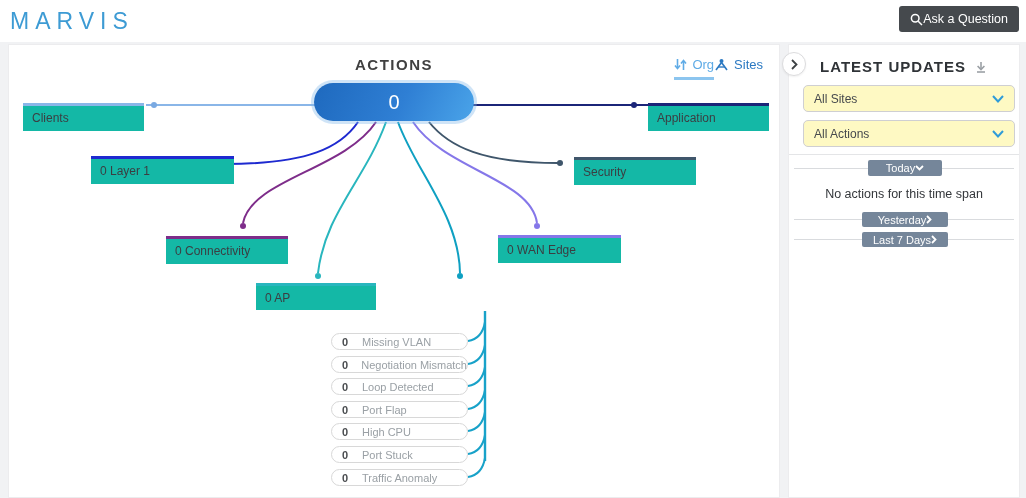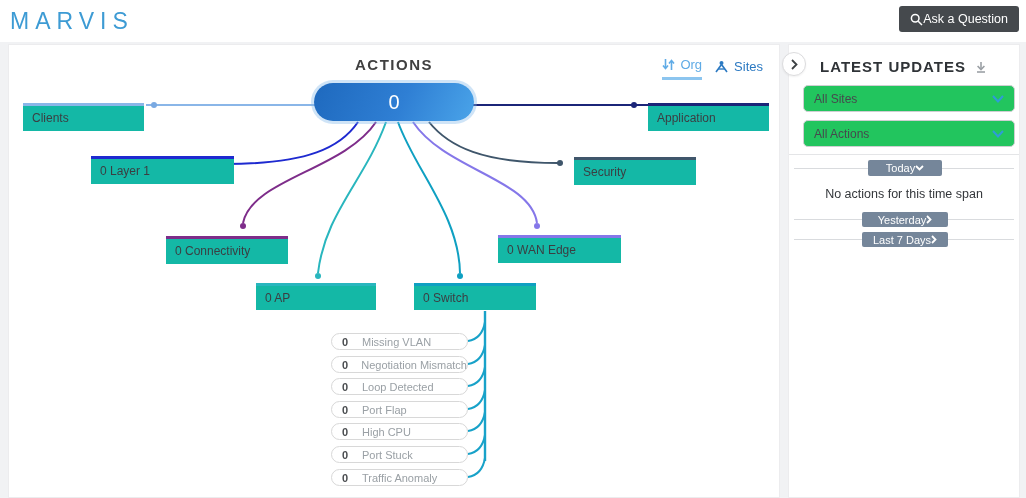--- a/index.html
+++ b/index.html
@@ -25,21 +25,21 @@
   }
   
   .panel { position:absolute; top:44px; background:#fff; border:1px solid #ececee; }
   .actions-panel { left:8px; width:772px; height:454px; }
   .updates-panel { left:788px; width:232px; height:454px; }
   
   .actions-title {
     position:absolute; left:0; right:0; top:11px; text-align:center;
     font-size:15px; font-weight:bold; letter-spacing:1.5px; color:#404040;
   }
-  .view-toggle { position:absolute; top:12px; right:16px; display:flex; gap:12px; align-items:center; font-size:13px; }
+  .view-toggle { position:absolute; top:12px; right:16px; display:flex; align-items:flex-start; font-size:13px; }
   .toggle-tab { display:flex; align-items:center; gap:5px; cursor:pointer; padding-bottom:5px; }
   .toggle-org { color:#5fabe6; border-bottom:3px solid #8cc5ef; }
   .toggle-sites { color:#2b79c2; }
   .graph-svg { position:absolute; left:0; top:0; }
   .center-pill {
     position:absolute; left:305px; top:38px; width:160px; height:38px;
     background:linear-gradient(115deg, #1e69be 0%, #2f7fd4 55%, #4aa4e9 100%);
     border-radius:19px;
     box-shadow:0 0 0 3px rgba(130,185,235,0.38);
     color:#fff; font-size:20px;
@@ -74,21 +74,21 @@
     display:flex; align-items:center; justify-content:center; cursor:pointer;
     box-shadow:0 1px 2px rgba(0,0,0,0.06);
   }
   .updates-title-row {
     position:absolute; top:13px; left:0; right:0;
     display:flex; align-items:center; justify-content:center; gap:8px;
   }
   .updates-title { font-size:15px; font-weight:bold; letter-spacing:1px; color:#2f3337; }
   .filter-dd {
     position:absolute; left:14px; width:212px; height:27px;
-    background:#22c55e; border:1px solid #cfcfd2; border-radius:5px;
+    background:#fef9c3; border:1px solid #cfcfd2; border-radius:5px;
     display:flex; align-items:center; justify-content:space-between;
     font-size:12px; color:#46494d; padding:0 10px; cursor:pointer;
   }
   .dd-sites { top:40px; } .dd-actions { top:75px; }
   .divider { position:absolute; top:109px; left:0; right:0; height:1px; background:#e4e5e7; }
   .time-line { position:absolute; left:5px; right:5px; height:1px; background:#d9dbde; }
   .tl-today { top:123px; } .tl-yesterday { top:174px; } .tl-last7 { top:194px; }
   .time-btn {
     position:absolute; background:#75869a; color:#fff; border:none; border-radius:2px;
     font-size:11px; font-family:inherit; display:flex; align-items:center;
@@ -184,21 +184,20 @@
     <span>0</span>
   </div>
 
   <div class="node n-clients"><span>Clients</span></div>
   <div class="node n-application"><span>Application</span></div>
   <div class="node n-layer1"><span>0 Layer 1</span></div>
   <div class="node n-security"><span>Security</span></div>
   <div class="node n-connectivity"><span>0 Connectivity</span></div>
   <div class="node n-wan-edge"><span>0 WAN Edge</span></div>
   <div class="node n-ap"><span>0 AP</span></div>
-  <div class="node n-switch"><span>0 Switch</span></div>
 
   <div class="sub-pill sp-0">
     <span class="cnt">0</span>
     <span class="lbl">Missing VLAN</span>
   </div>
   <div class="sub-pill sp-1">
     <span class="cnt">0</span>
     <span class="lbl">Negotiation Mismatch</span>
   </div>
   <div class="sub-pill sp-2">

